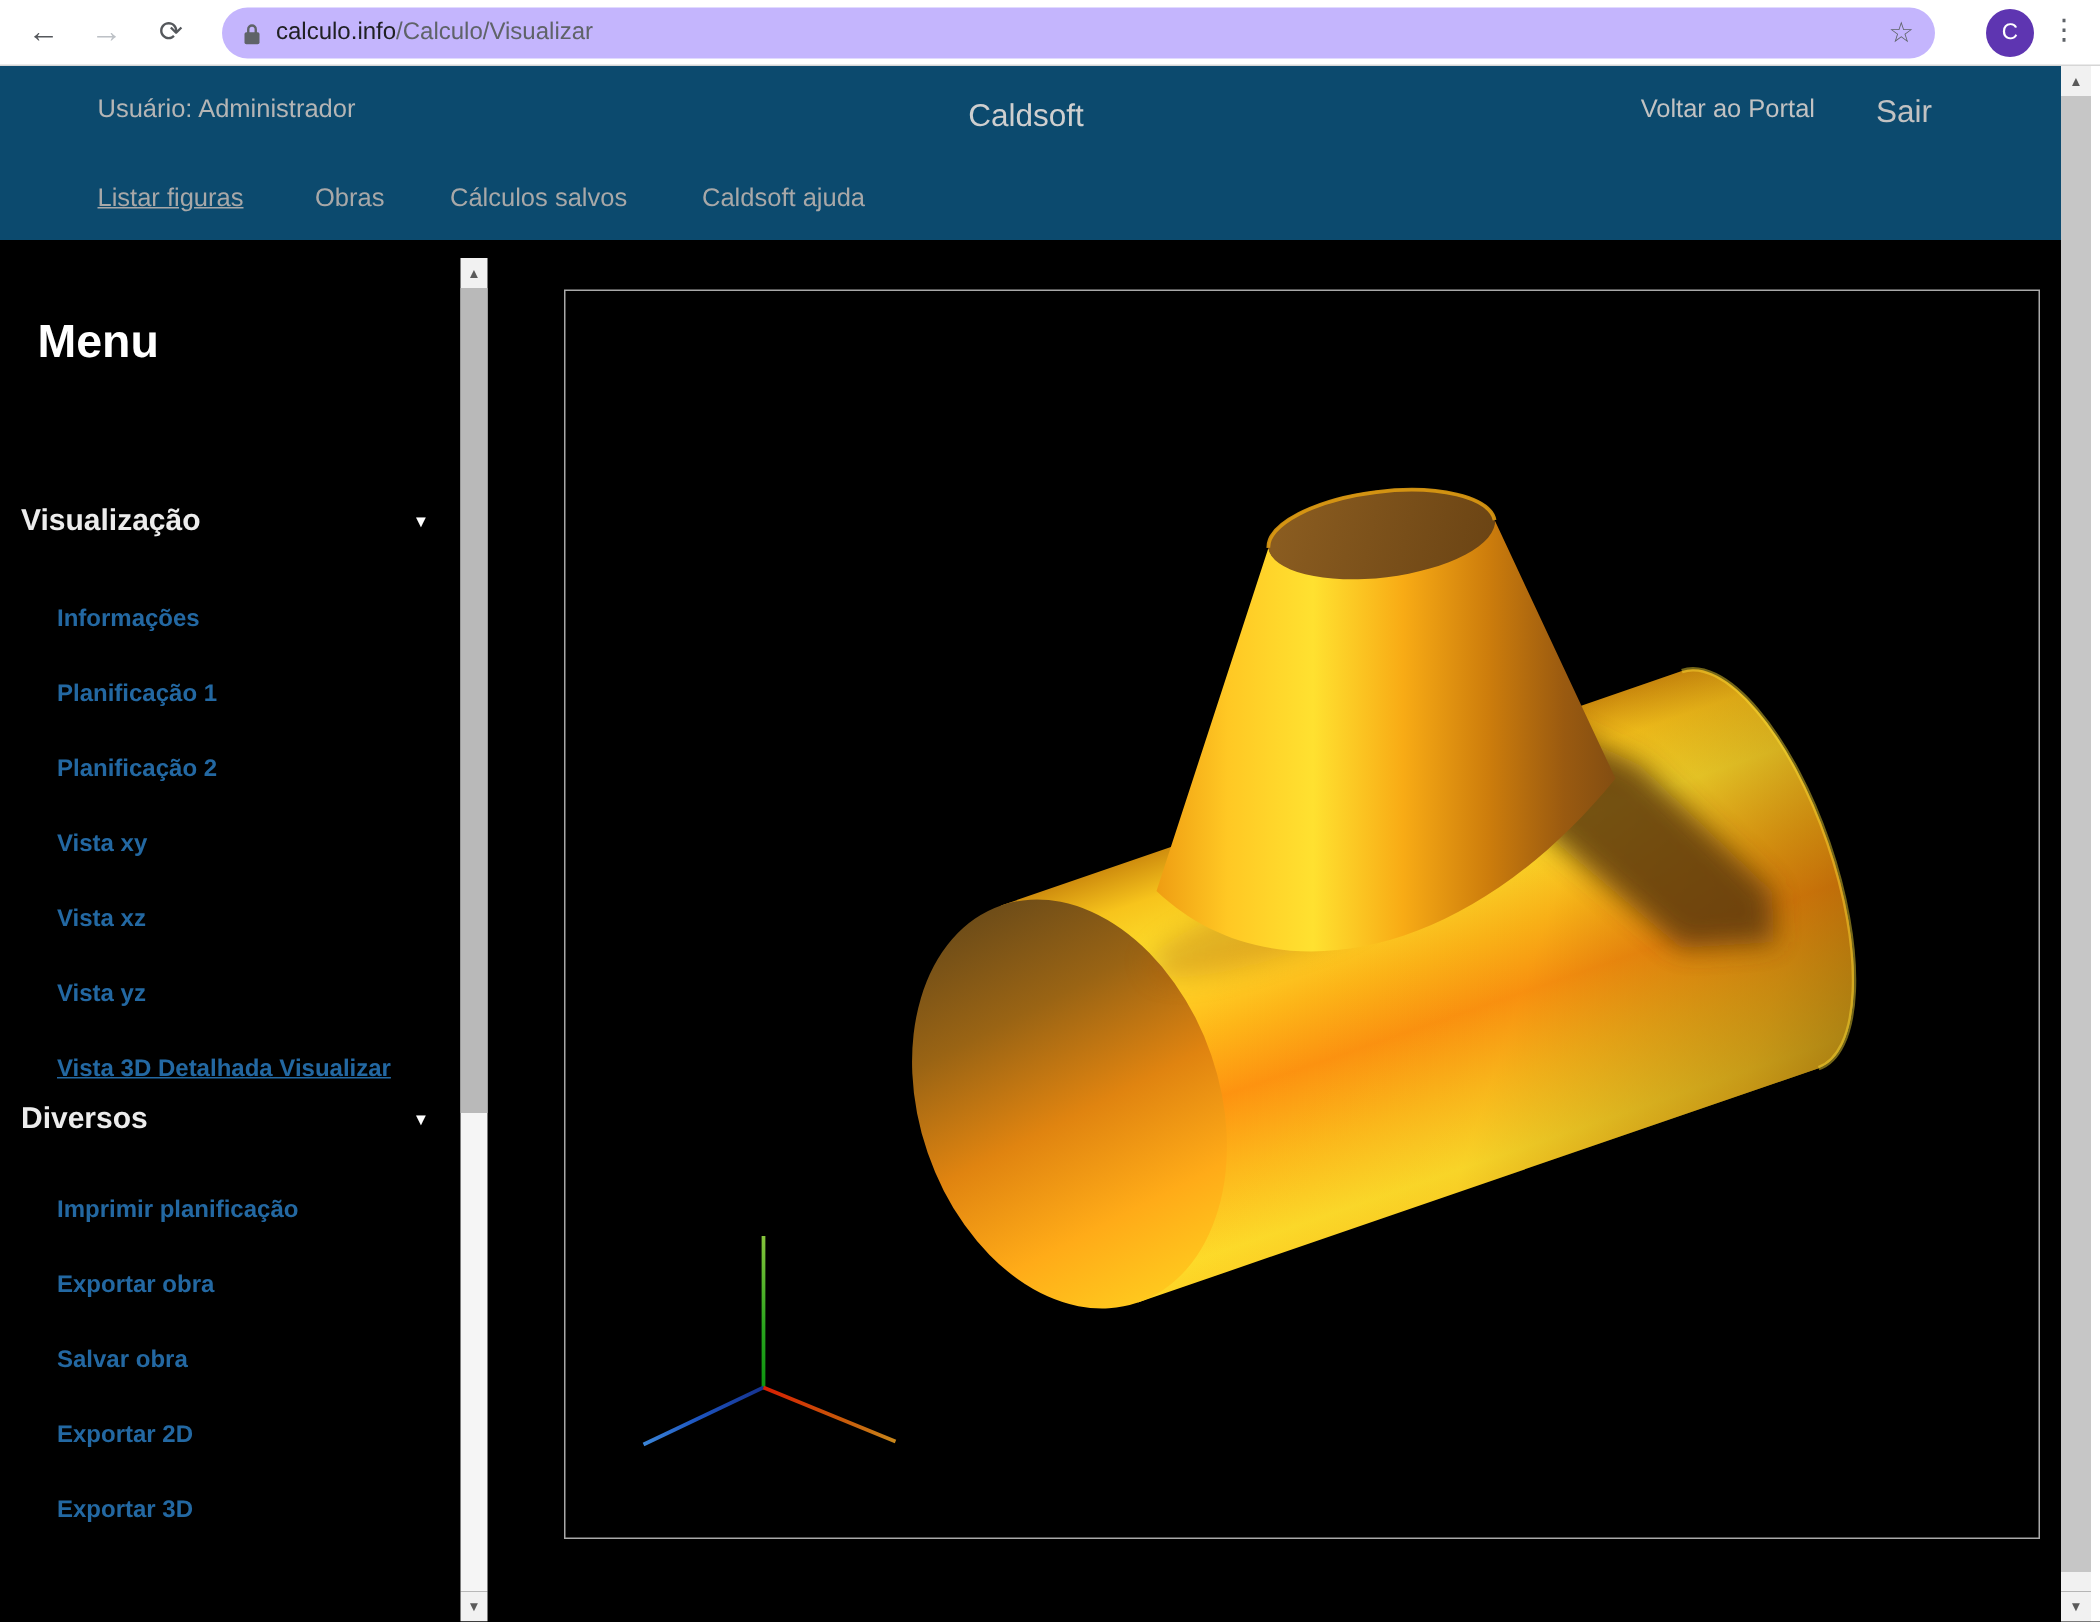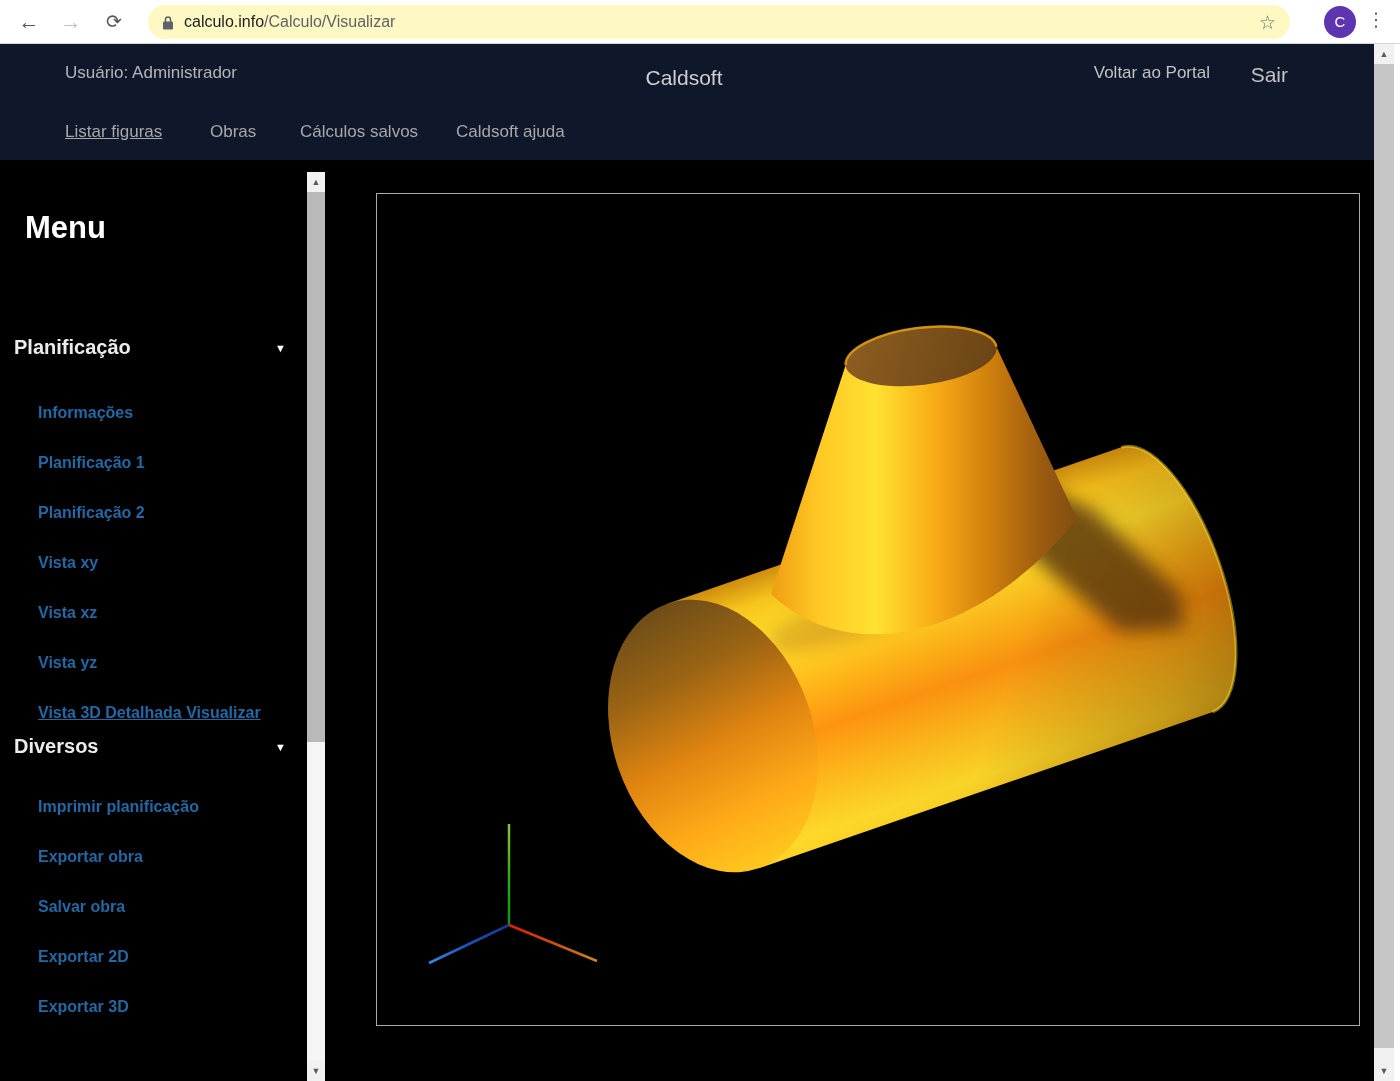--- a/index.html
+++ b/index.html
@@ -5,40 +5,40 @@
   * { margin:0; padding:0; box-sizing:border-box; }
   html,body { width:1400px; height:1081px; overflow:hidden; background:#000;
               font-family:"Liberation Sans", sans-serif; }
 
   
   .chrome { position:relative; height:44px; background:#fff; border-bottom:1px solid #d6d6d6; }
   .nav-ico { position:absolute; top:7px; width:30px; height:30px; text-align:center;
              font-size:21px; line-height:30px; color:#55585c; cursor:pointer; }
   .ico-back{ left:14px; } .ico-fwd{ left:56px; color:#bdc1c6; } .ico-reload{ left:99px; font-size:19px; }
   .omnibox { position:absolute; left:148px; right:110px; top:5px; height:34px;
-             background:#fef9c3; border-radius:17px; display:flex; align-items:center;
+             background:#c4b5fd; border-radius:17px; display:flex; align-items:center;
              padding:0 14px;text-align:right; }
   .omnibox .lock { margin-right:10px; display:flex; }
   .url { font-size:16px; color:#202124; white-space:nowrap; }
   .url .path { color:#5f6368; }
   .star { margin-left:auto; font-size:19px; color:#5f6368; cursor:pointer; }
   .avatar { position:absolute; right:44px; top:6px; width:32px; height:32px; border-radius:50%;
             background:#5e35b1; color:#fff; font-size:15px; text-align:center; line-height:32px; }
   .dots { position:absolute; right:14px; top:8px; font-size:19px; color:#5f6368; width:20px;
           text-align:center; cursor:pointer; }
 
   
-  .topbar { position:relative; height:116px; background:#0f172a; }
+  .topbar { position:relative; height:116px; background:#0c4a6e; }
   .user-label   { position:absolute; left:65px;  top:19px; font-size:17px; color:#b5b5b5; }
   .brand        { position:absolute; left:684px; top:22px; transform:translateX(-50%);
                   font-size:21px; color:#cfcfcf; }
   .portal-link  { position:absolute; right:190px; top:19px; font-size:17px; color:#c2c2c2; cursor:pointer; }
   .logout-link  { position:absolute; right:112px; top:19px; font-size:21px; color:#c2c2c2; cursor:pointer; }
   .nav-item { position:absolute; top:78px; font-size:17px; color:#a8a8a8; cursor:pointer; }
-  .nav-0{ left:65px;text-decoration:underline; } .nav-1{ left:210px; } .nav-2{ left:300px; } .nav-3{ left:456px; }
+  .nav-0{ left:65px;text-decoration:underline; } .nav-1{ left:210px; } .nav-2{ left:300px; } .nav-3{ left:468px; }
 
   
   .content { position:relative; height:921px; background:#000; }
 
   .sidebar { position:absolute; left:0; top:0; width:307px; height:100%;font-weight:bold; }
   .menu-title { position:absolute; left:25px; top:50px; font-size:31px; color:#fff; }
   .side-header { position:absolute; left:14px; width:272px; display:flex;
                  justify-content:space-between; align-items:center;
                  font-size:20px; color:#ececec; cursor:pointer; }
   .sh-1 { top:176px; } .sh-2 { top:575px; }
@@ -98,21 +98,21 @@
   <span class="nav-item nav-2">Cálculos salvos</span>
   <span class="nav-item nav-3">Caldsoft ajuda</span>
 </div>
 
 <div class="content">
 
   <div class="sidebar">
     <div class="menu-title">Menu</div>
 
     <div class="side-header sh-1">
-      <span>Planificação</span>
+      <span>Visualização</span>
       <span class="caret">▼</span>
     </div>
     <ul class="side-list sl-1">
       <li>Informações</li>
       <li>Planificação 1</li>
       <li>Planificação 2</li>
       <li>Vista xy</li>
       <li>Vista xz</li>
       <li>Vista yz</li>
       <li class="active">Vista 3D Detalhada Visualizar</li>

